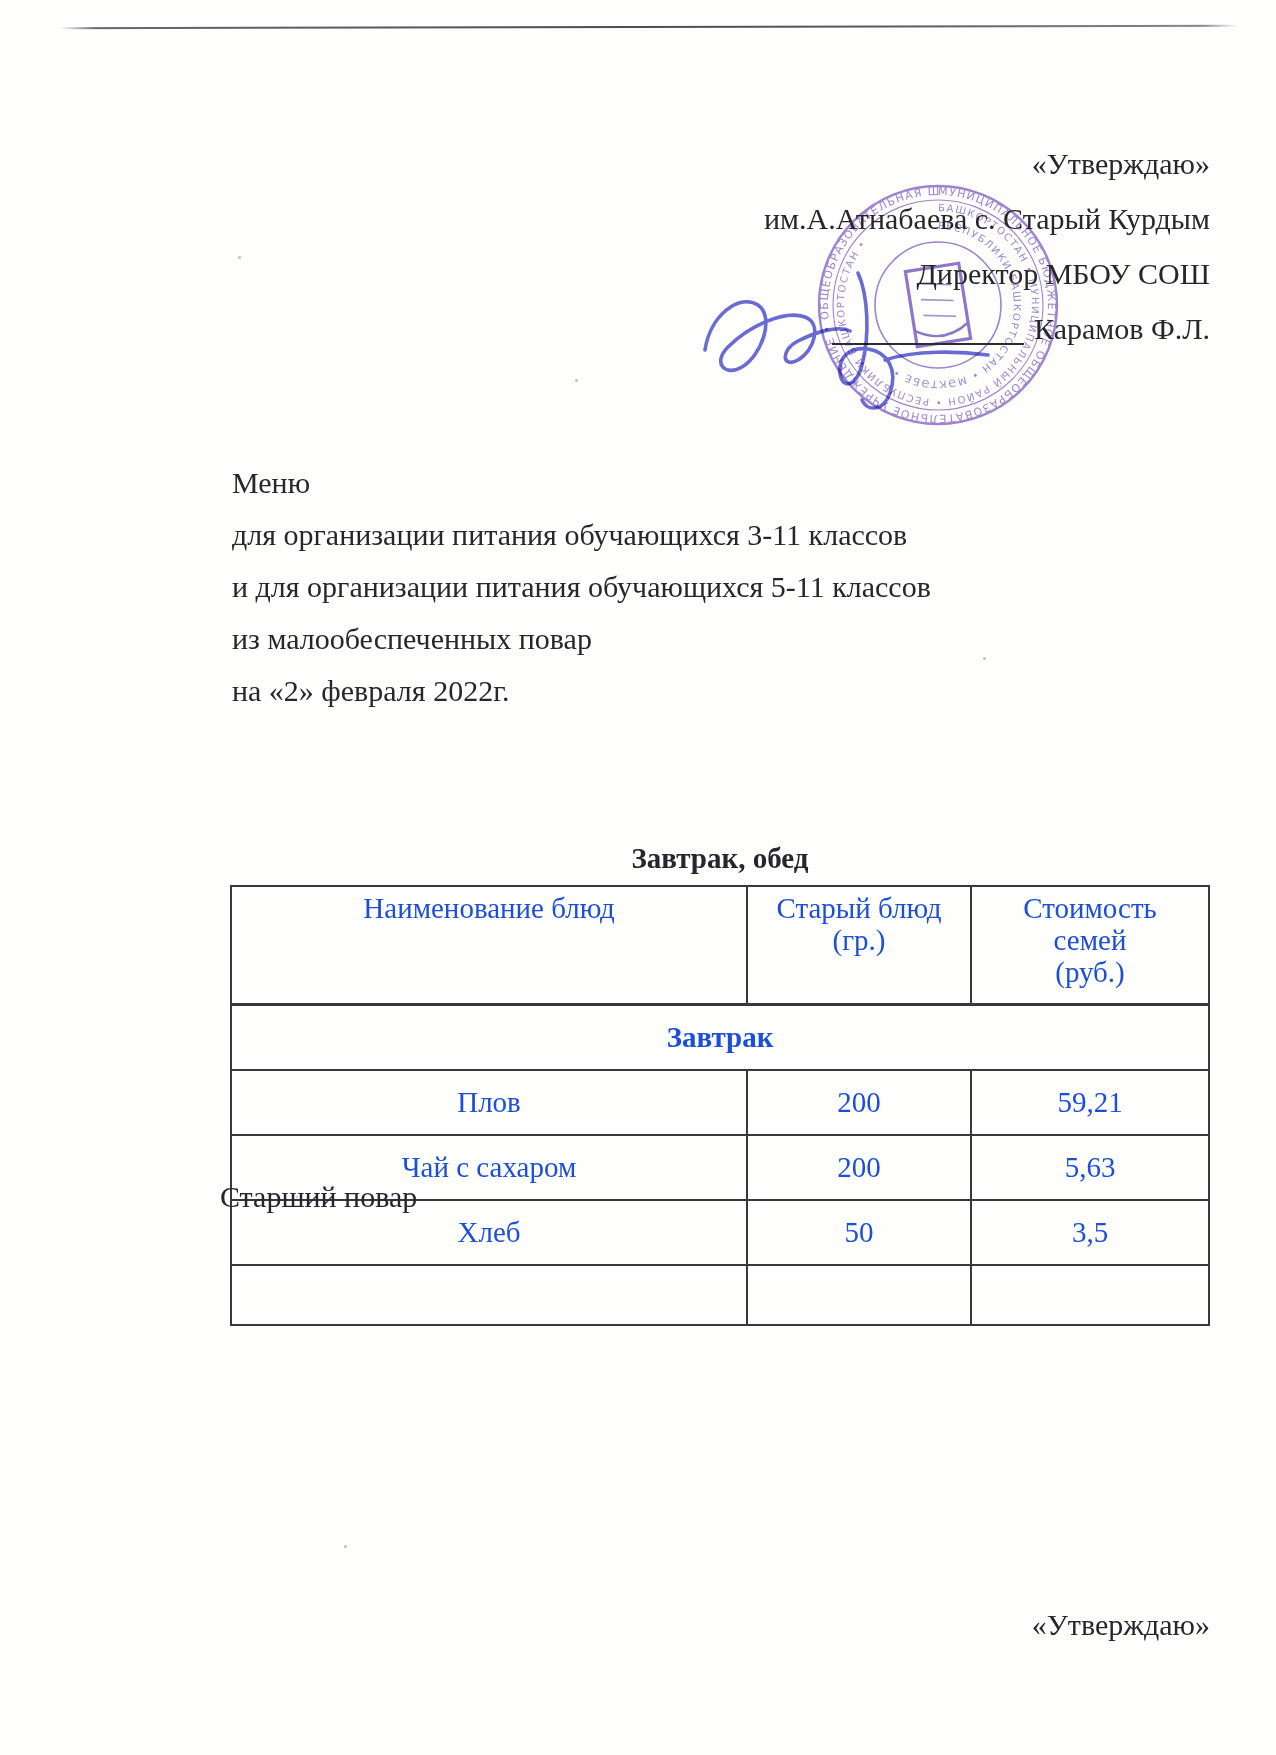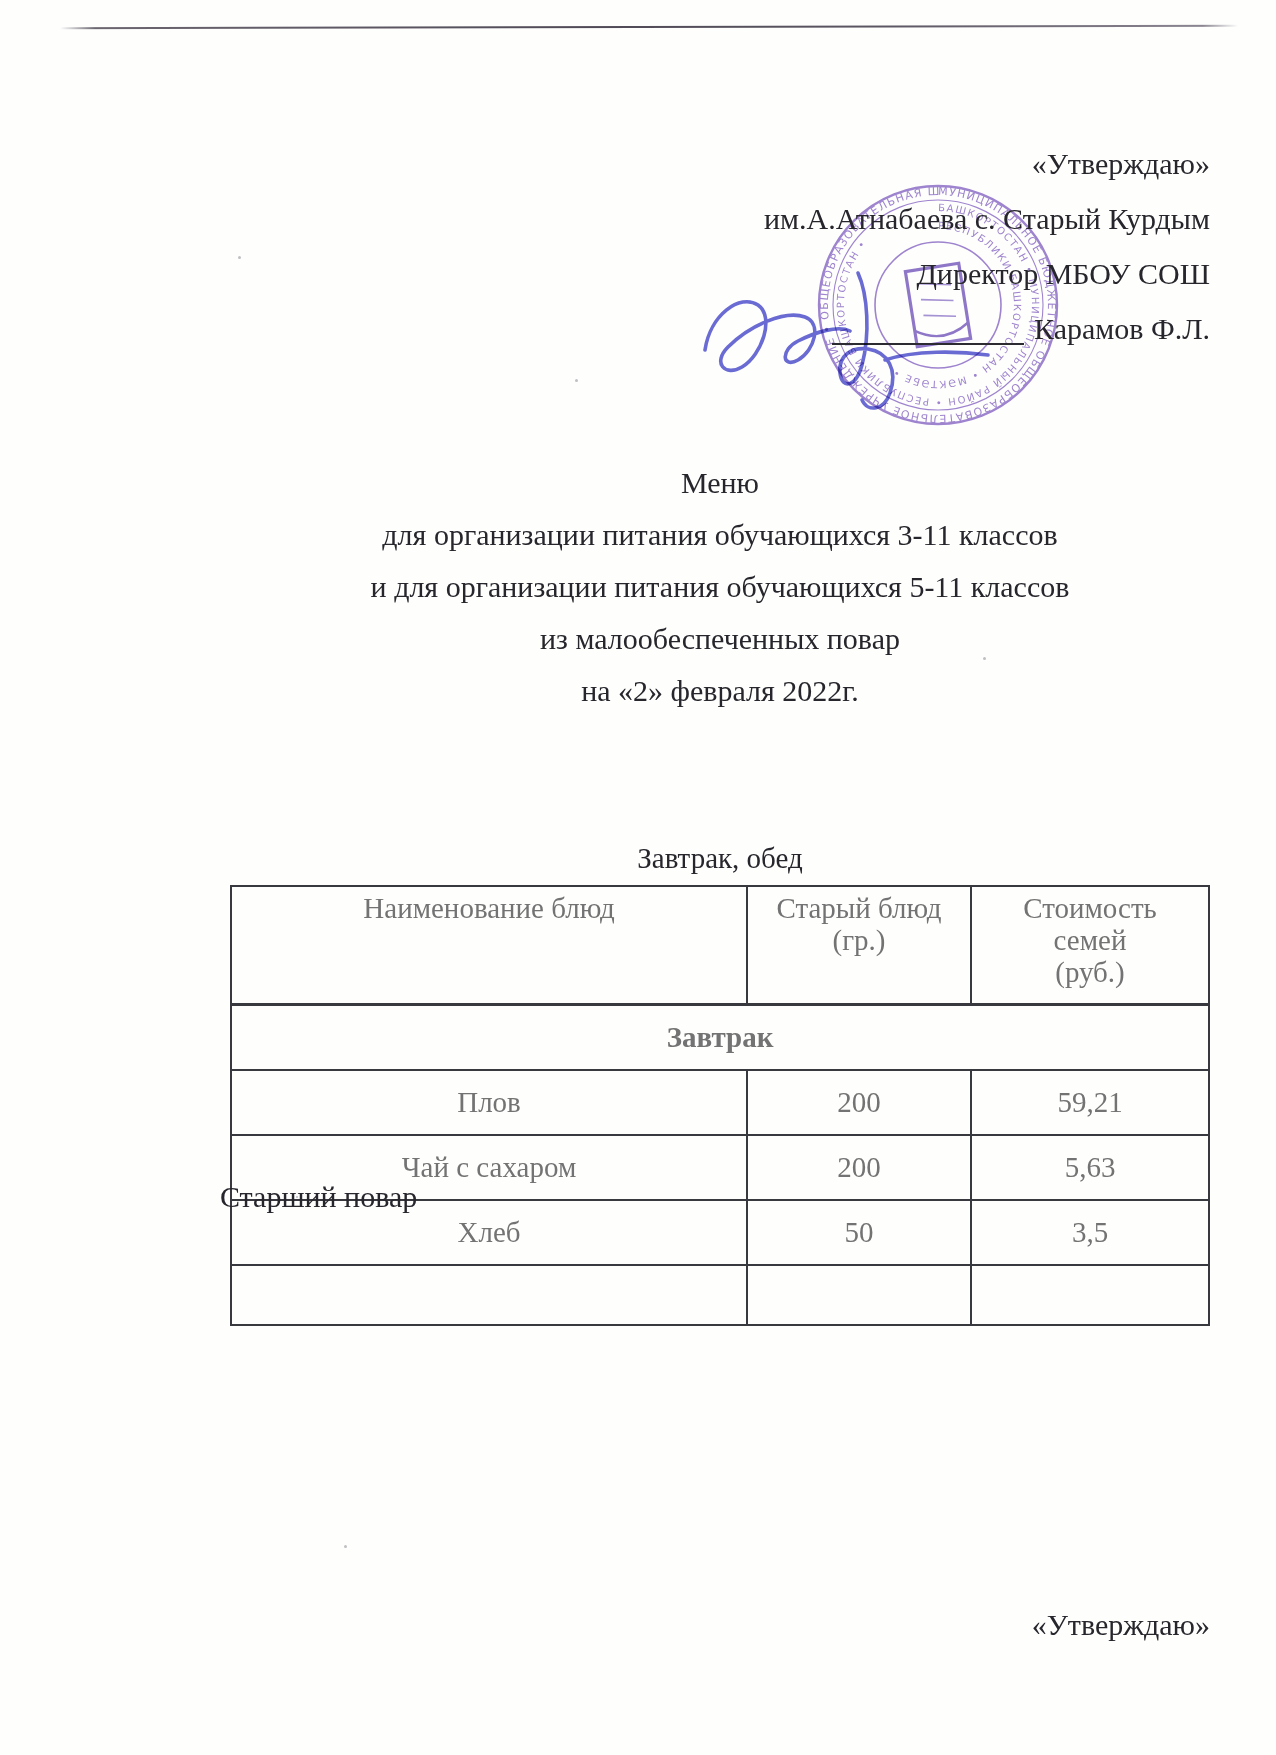--- a/index.html
+++ b/index.html
@@ -29,35 +29,35 @@
     border-bottom:2px solid #2b2b31;margin-right:10px;vertical-align:-6px;
   }
 
   
   .stamp{position:absolute;left:816px;top:183px;width:244px;height:244px;z-index:1;mix-blend-mode:multiply;opacity:.85;}
   .signature{position:absolute;left:690px;top:255px;width:320px;height:170px;z-index:3;mix-blend-mode:multiply;}
 
   
   .title-block{
     position:absolute;left:232px;top:457px;width:976px;
-    text-align:center;font-size:30px;line-height:52px;z-index:2;
+    text-align:left;font-size:30px;line-height:52px;z-index:2;
   }
   .caption{
     position:absolute;left:232px;top:840px;width:976px;
-    text-align:center;font-size:29px;line-height:36px;z-index:2;
+    text-align:center;font-size:29px;line-height:36px;z-index:2;font-weight:bold;
   }
 
   
   table.menu{
     position:absolute;left:230px;top:885px;width:978px;
     border-collapse:collapse;table-layout:fixed;z-index:2;
   }
   table.menu td{
     border:2px solid #38383f;
-    text-align:center;font-size:29px;color:#737373;
+    text-align:center;font-size:29px;color:#1d4ed8;
     padding:15px;overflow:hidden;
   }
   tr.hdr td{height:70px;vertical-align:top;padding-top:5px;line-height:32px;border-bottom:3px solid #38383f;}
   tr.sect td{height:33px;font-weight:bold;}
   tr.data td{height:33px;}
   tr.empty td{height:28px;}
 
   .footer-left{position:absolute;left:220px;top:1180px;font-size:30px;z-index:2;}
   .footer-right{position:absolute;right:66px;top:1608px;font-size:30px;z-index:2;}
 </style>

